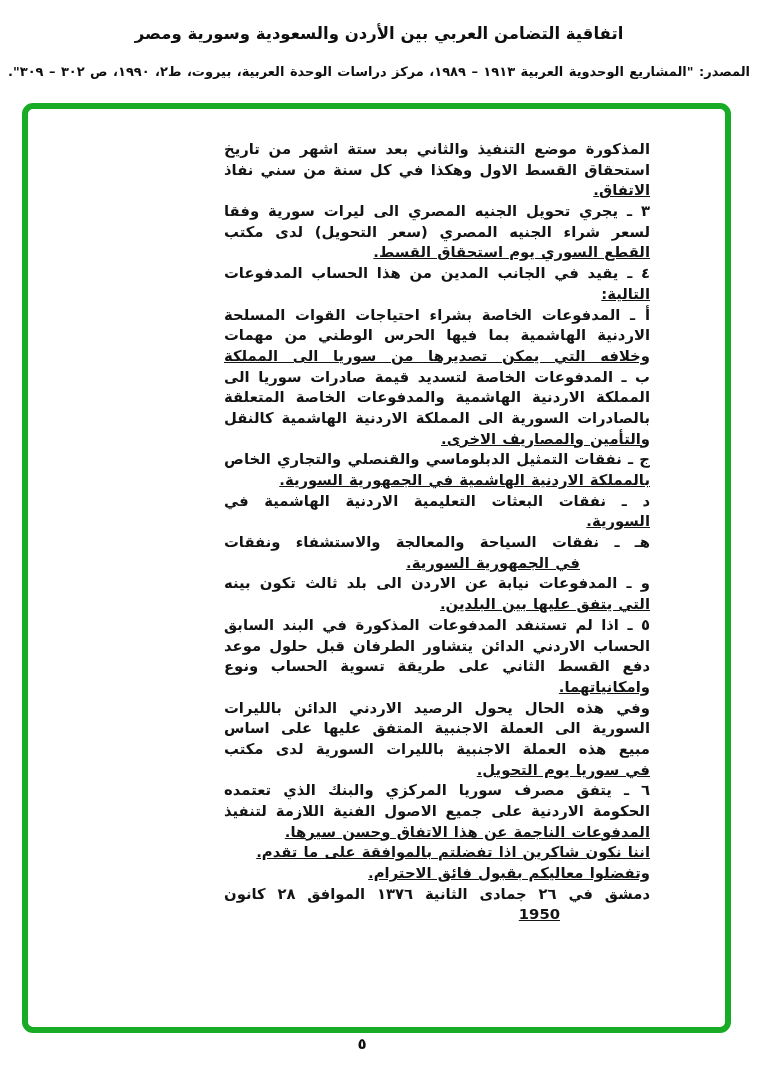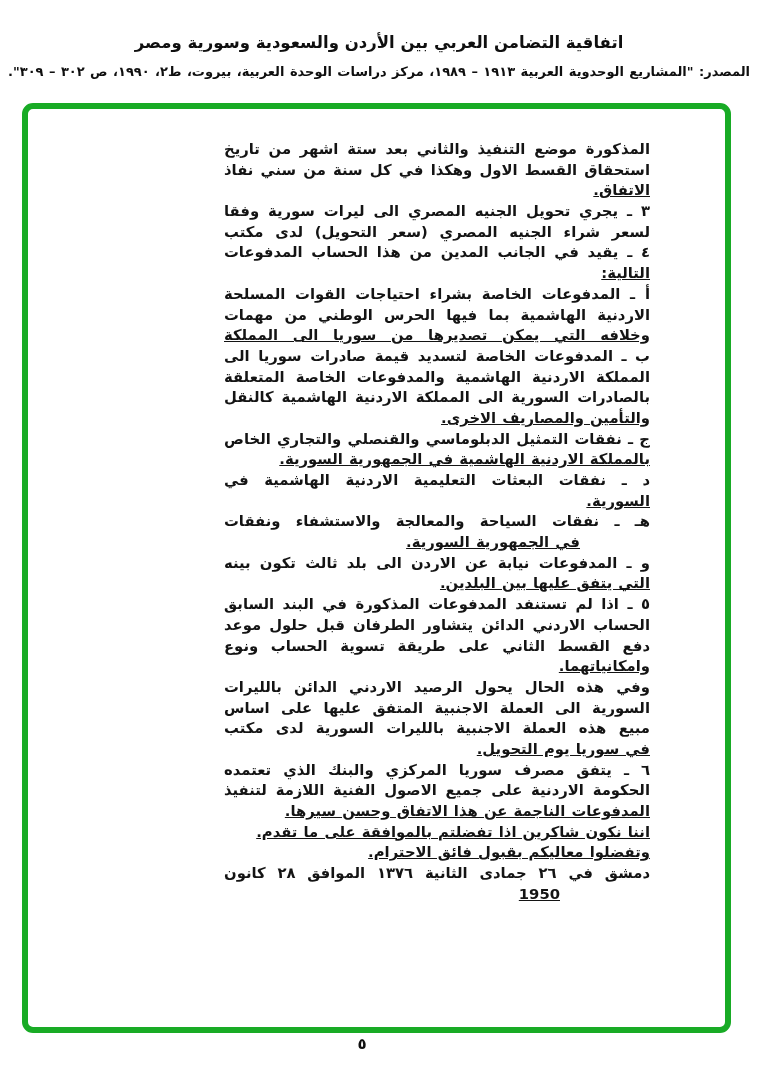--- a/index.html
+++ b/index.html
@@ -10,21 +10,21 @@
   body {
     width: 758px;
     height: 1078px;
     position: relative;
     overflow: hidden;
     font-family: "DejaVu Sans", sans-serif;
     color: #121212;
   }
   .doc-title {
     position: absolute;
-    top: 33px;
+    top: 24px;
     left: 0;
     width: 758px;
     direction: rtl;
     text-align: center;
     font-size: 16.5px;
     font-weight: bold;
     color: #0f0f0f;
   }
   .source-line {
     position: absolute;
@@ -93,20 +93,21 @@
 <div class="source-line">المصدر: "المشاريع الوحدوية العربية ١٩١٣ – ١٩٨٩، مركز دراسات الوحدة العربية، بيروت، ط٢، ١٩٩٠، ص ٣٠٢ – ٣٠٩".</div>
 
 <div class="content-frame" style="border-color: rgb(24, 171, 37);"></div>
 
 <div class="text-column">
     <div class="text-line">المذكورة موضع التنفيذ والثاني بعد ستة اشهر من تاريخ</div>
     <div class="text-line">استحقاق القسط الاول وهكذا في كل سنة من سني نفاذ</div>
     <div class="text-line last">الاتفاق.</div>
     <div class="text-line">٣ ـ يجري تحويل الجنيه المصري الى ليرات سورية وفقا</div>
     <div class="text-line">لسعر شراء الجنيه المصري (سعر التحويل) لدى مكتب</div>
+    <div class="text-line last">القطع السوري يوم استحقاق القسط.</div>
     <div class="text-line">٤ ـ يقيد في الجانب المدين من هذا الحساب المدفوعات</div>
     <div class="text-line last">التالية:</div>
     <div class="text-line">أ ـ المدفوعات الخاصة بشراء احتياجات القوات المسلحة</div>
     <div class="text-line">الاردنية الهاشمية بما فيها الحرس الوطني من مهمات</div>
     <div class="text-line last">وخلافه التي يمكن تصديرها من سوريا الى المملكة الاردنية.</div>
     <div class="text-line">ب ـ المدفوعات الخاصة لتسديد قيمة صادرات سوريا الى</div>
     <div class="text-line">المملكة الاردنية الهاشمية والمدفوعات الخاصة المتعلقة</div>
     <div class="text-line">بالصادرات السورية الى المملكة الاردنية الهاشمية كالنقل</div>
     <div class="text-line last">والتأمين والمصاريف الاخرى.</div>
     <div class="text-line">ج ـ نفقات التمثيل الدبلوماسي والقنصلي والتجاري الخاص</div>

